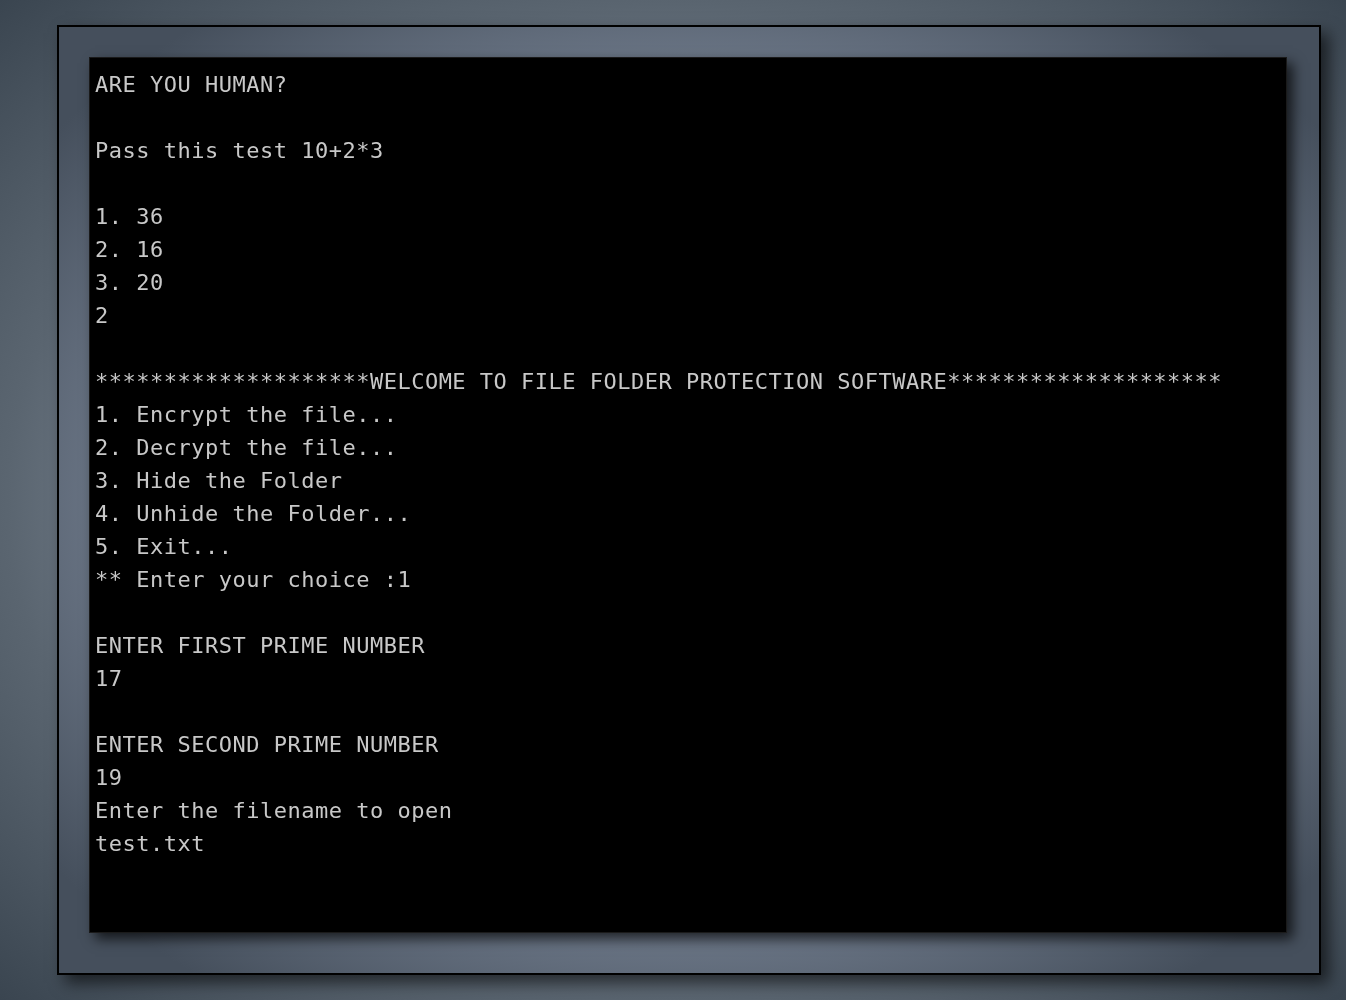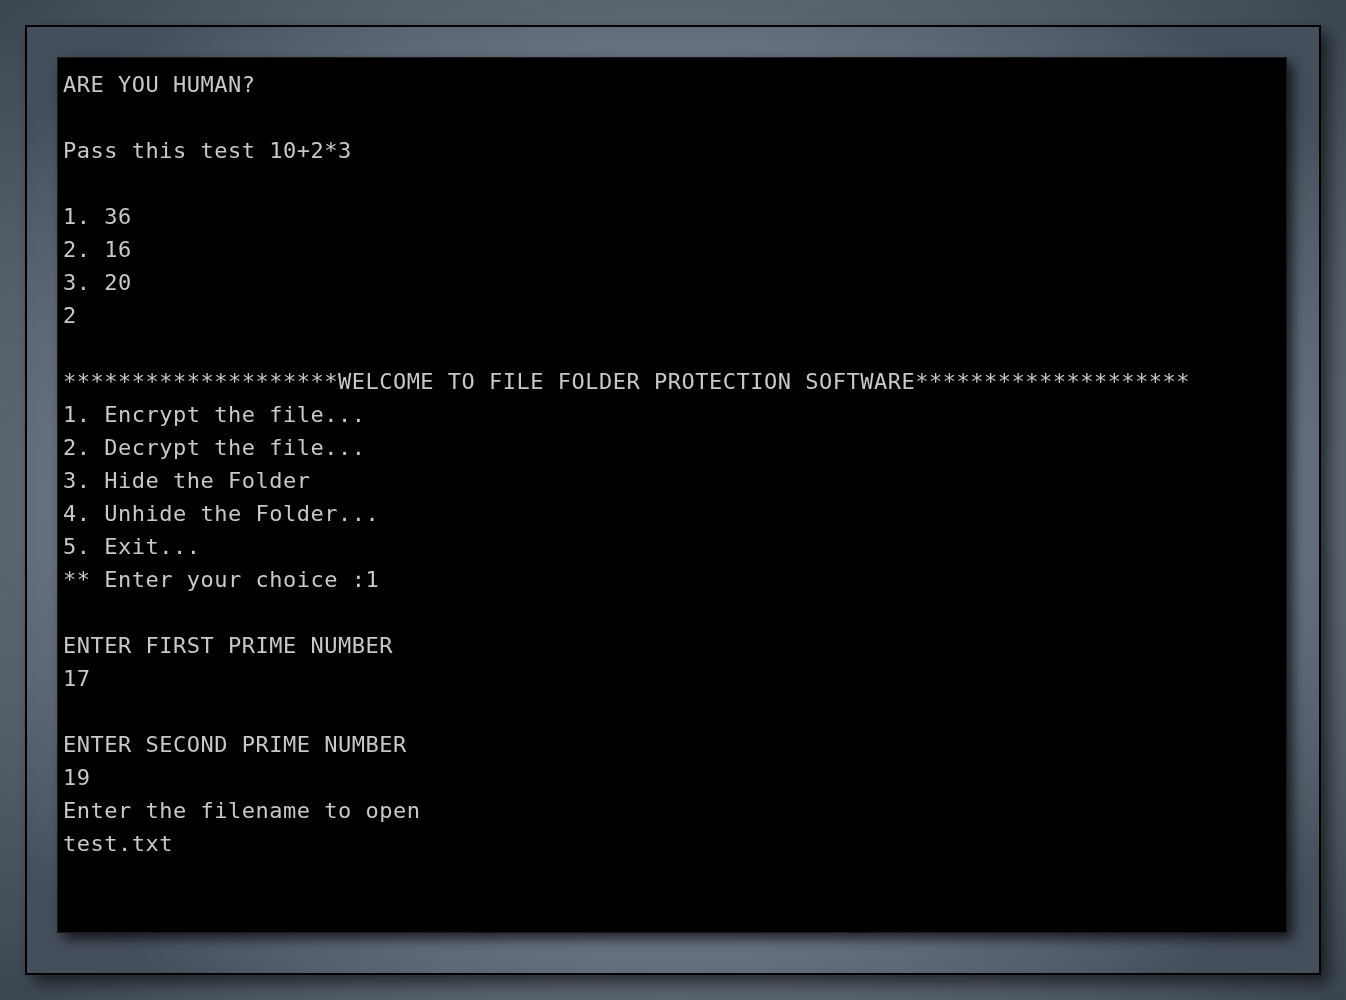--- a/index.html
+++ b/index.html
@@ -20,20 +20,21 @@
     }
     
     .outer-frame {
       width: 100%;
       height: 100%;
       background: radial-gradient(ellipse at center, #c0c8d2 0%, #95a0ae 35%, #6a7585 65%, #454f5c 90%);
       border: 2px solid #000;
       box-shadow: 8px 8px 15px rgba(0,0,0,0.6);
       padding: 30px 32px 40px 30px;
       position: relative;
+      margin-left: 32px;
     }
     
     .terminal {
       background: #000000;
       width: 100%;
       height: 100%;
       padding: 10px 5px;
       box-shadow: 6px 6px 12px rgba(0,0,0,0.7);
       border: 1px solid #1a1a1a;
       overflow: hidden;

